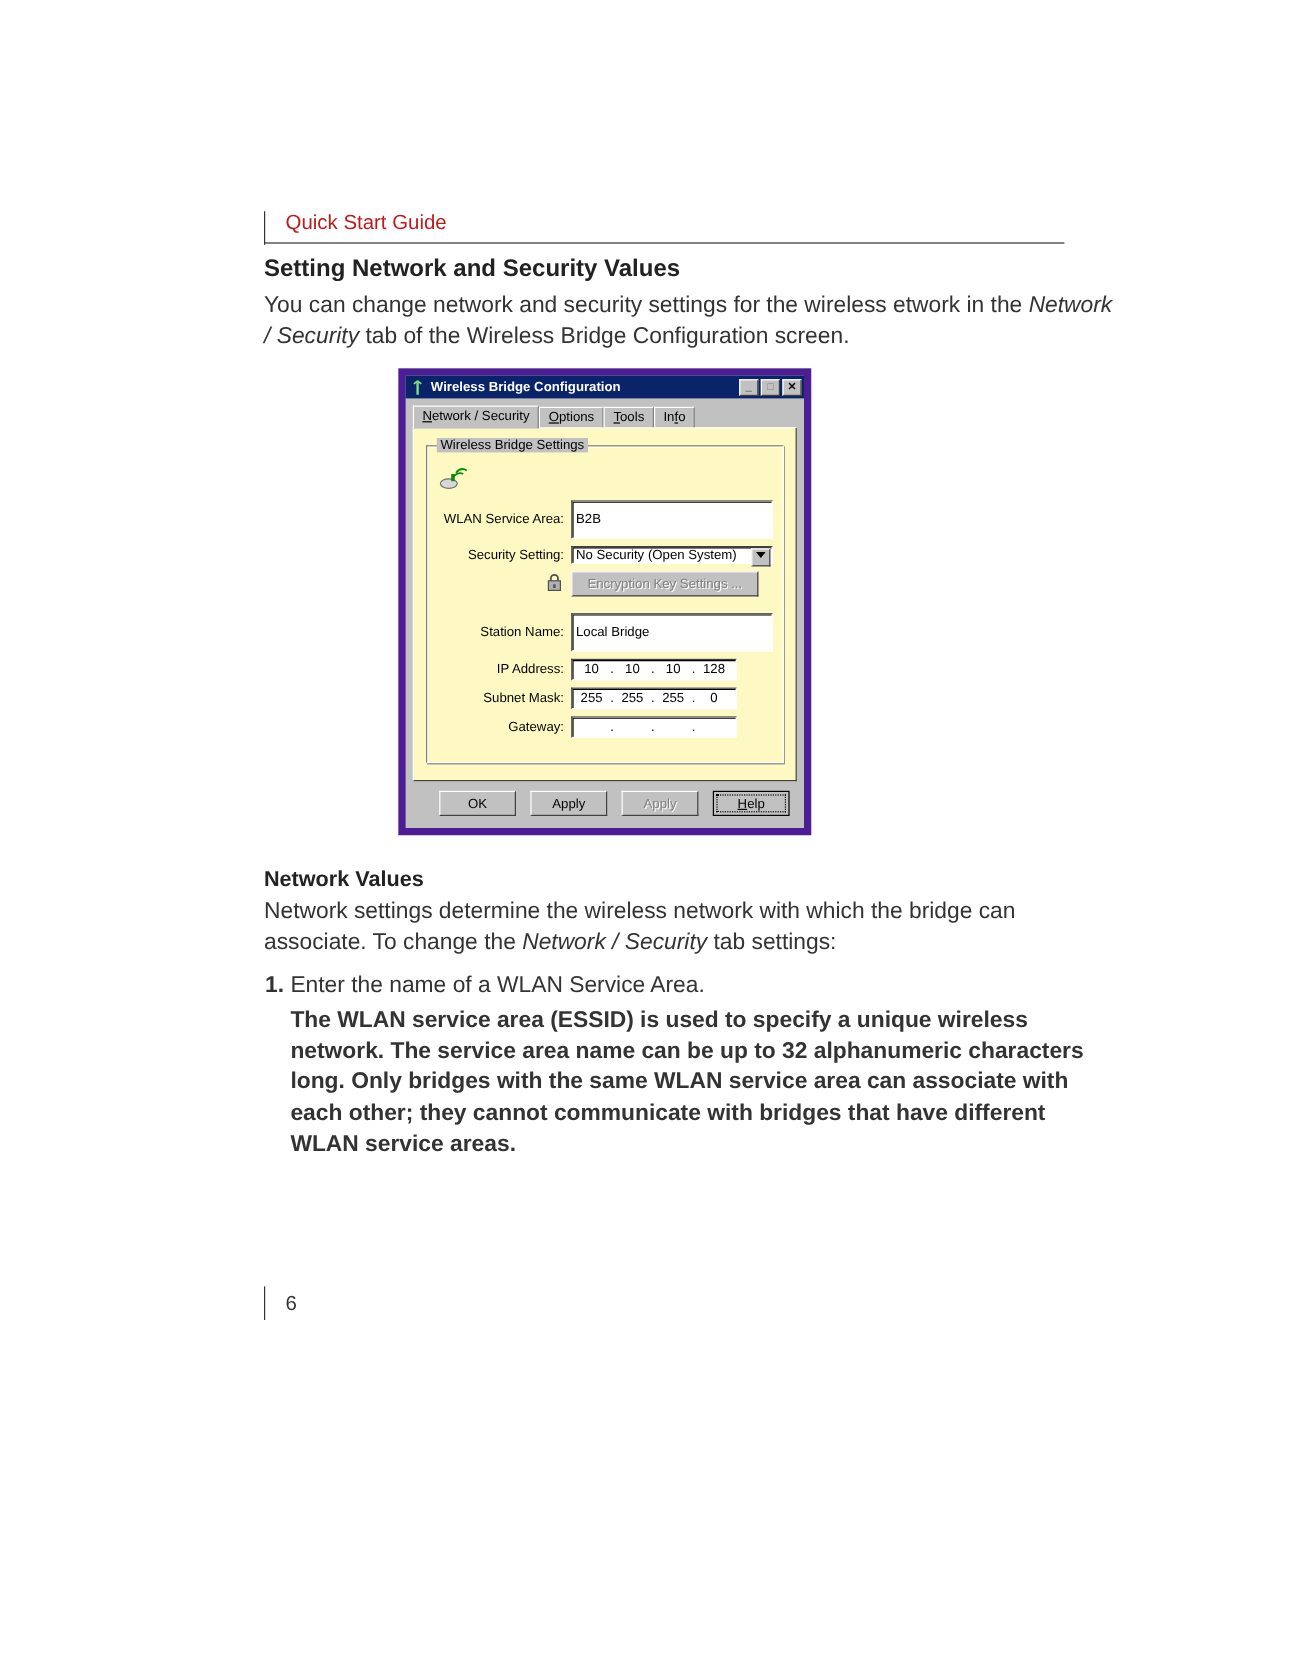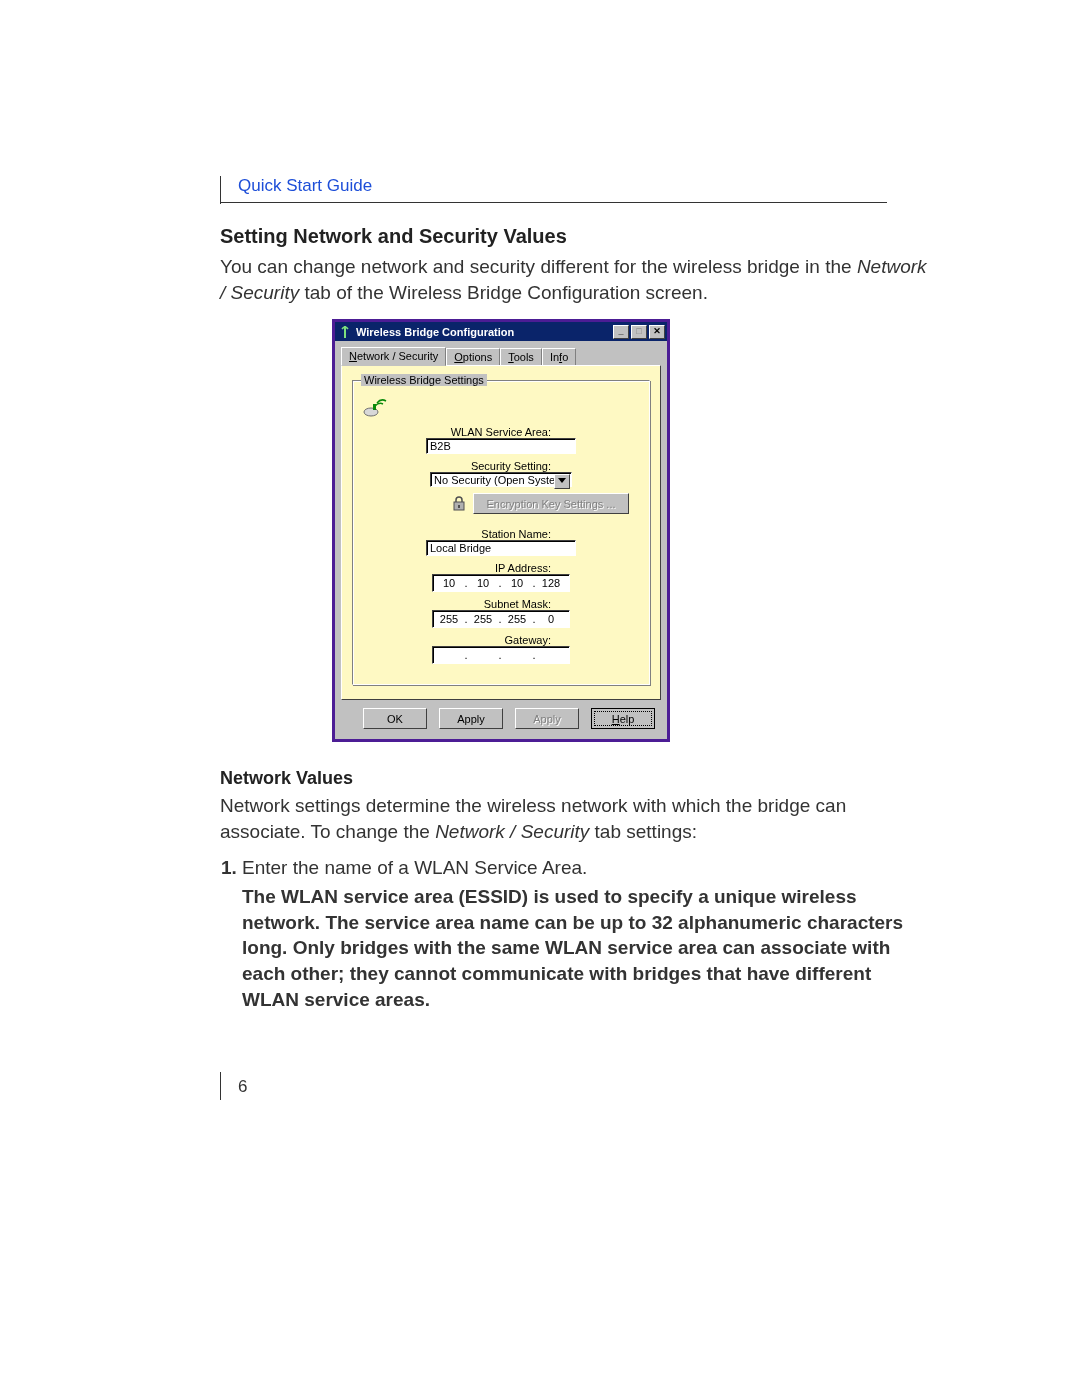--- a/index.html
+++ b/index.html
@@ -24,36 +24,36 @@
     top: 176px;
     width: 1px;
     height: 28px;
     background: #333;
   }
   .guide-title {
     position: absolute;
     left: 238px;
     top: 176px;
     font-size: 17px;
-    color: #1d4ed8;
+    color: #b91c1c;
   }
   .hrule-top {
     position: absolute;
     left: 220px;
     right: 193px;
     top: 202px;
     height: 1px;
     background: #333;
   }
 
   .content {
     position: absolute;
     left: 220px;
     right: 150px;
-    top: 225px;
+    top: 213px;
   }
   h2.section {
     font-size: 20px;
     font-weight: 700;
     margin: 0 0 6px 0;
     color: #222;
   }
   p.body {
     font-size: 19px;
     line-height: 1.35;
@@ -63,21 +63,21 @@
   .italic { font-style: italic; }
 
   
   .dialog-wrap {
     margin: 14px 0 26px 112px;
     width: 332px;
   }
   .dlg {
     width: 332px;
     background: #c1c1c1;
-    border: 3px solid #4c1d95;
+    border: 6px solid #4c1d95;
     font-family: Tahoma, "MS Sans Serif", sans-serif;
     font-size: 11px;
     color: #000;
   }
   .titlebar {
     height: 19px;
     background: linear-gradient(#0a246a, #0a246a);
     color: #fff;
     display: flex;
     align-items: center;
@@ -156,21 +156,21 @@
     font-size: 11px;
     padding: 0 3px;
     color: #000;
     background: #c1c1c1;
   }
   .wifi-icon {
     width: 26px; height: 24px;
     margin: 2px 0 8px 2px;
   }
 
-  .row { display: flex; align-items: center; margin: 6px 0; flex-direction: column; }
+  .row { display: flex; align-items: center; margin: 6px 0; }
   .row .lbl {
     width: 106px;
     text-align: right;
     padding-right: 6px;
     font-size: 11px;
     white-space: nowrap;
   }
   .txt-input {
     height: 32px;
     background: #fff;
@@ -315,21 +315,21 @@
 <div class="page">
 
   <div class="vrule-top"></div>
   <div class="guide-title">Quick Start Guide</div>
   <div class="hrule-top"></div>
 
   <div class="content">
 
     <h2 class="section">Setting Network and Security Values</h2>
     <p class="body">
-      <span>You can change network and security different for the wireless bridge in the </span><span class="italic">Network / Security</span><span> tab of the Wireless Bridge Configuration screen.</span>
+      <span>You can change network and security settings for the wireless etwork in the </span><span class="italic">Network / Security</span><span> tab of the Wireless Bridge Configuration screen.</span>
     </p>
 
     <div class="dialog-wrap">
       <div class="dlg">
 
         <div class="titlebar">
           <span class="t-icon">
             <svg viewBox="0 0 14 14" width="14" height="14">
               <rect x="0" y="0" width="14" height="14" fill="none"></rect>
               <path d="M7 1 L7 13" stroke="#7de07d" stroke-width="2"></path>

